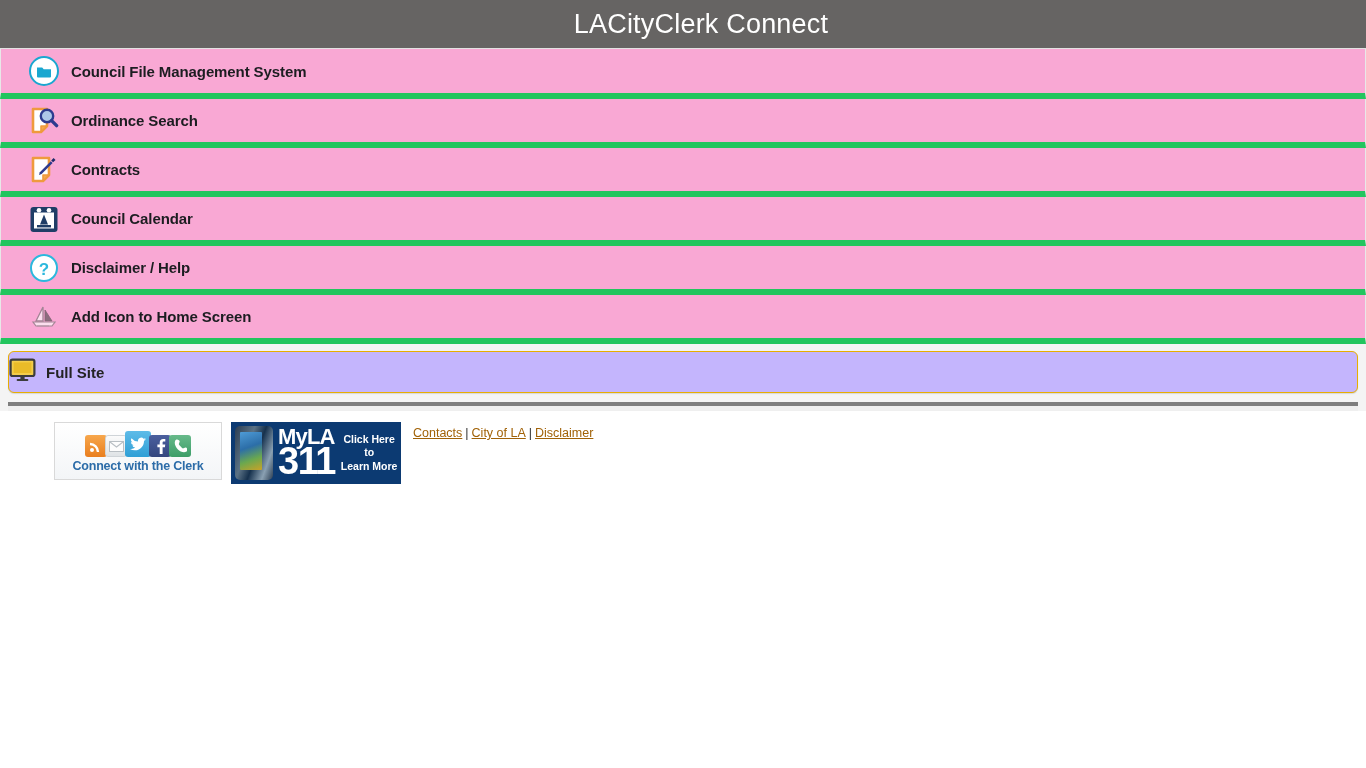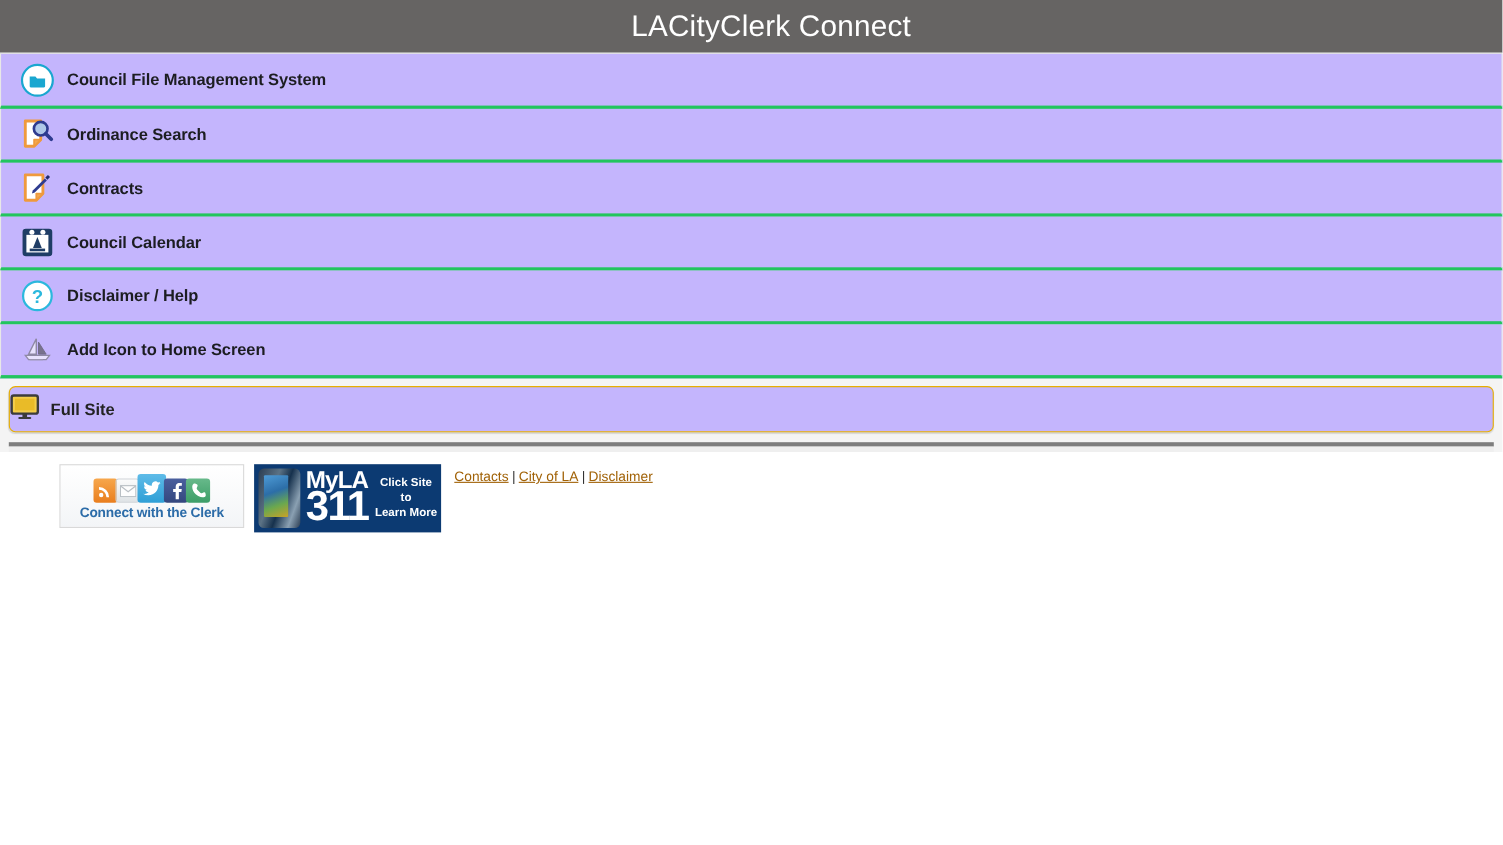--- a/index.html
+++ b/index.html
@@ -35,25 +35,25 @@
   
   .menu {
     width: 100%;
     background: #fdfdfd;
     border-top: 1px solid #e2e2e2;
   }
   .menu-row {
     display: flex;
     align-items: center;
     height: 49px;
-    padding-left: 16px;
-    border-bottom: 3px solid #22c55e;
+    padding-left: 26px;
+    border-bottom: 6px solid #22c55e;
     border-left: 1px solid #e8e8e8;
     border-right: 1px solid #e8e8e8;
-    background: #c4b5fd;
+    background: #f9a8d4;
     cursor: pointer;
     position: relative;
   }
   .menu-row:first-child { height: 50px; }
   .menu-icon {
     width: 34px;
     height: 34px;
     min-width: 34px;
     margin-right: 10px;
     display: flex;
@@ -325,21 +325,21 @@
     <div class="clerk-text">Connect with the Clerk</div>
   </div>
 
   <div class="badge-311">
     <div class="phone-img"></div>
     <div class="b311-mid">
       <span class="b311-myla">MyLA</span>
       <span class="b311-num">311</span>
     </div>
     <div class="b311-right">
-      <div>Click Site</div>
+      <div>Click Here</div>
       <div>to</div>
       <div>Learn More</div>
     </div>
   </div>
 
   <div class="footer-links">
     <a href="#">Contacts</a><span class="sep">|</span><a href="#">City of LA</a><span class="sep">|</span><a href="#">Disclaimer</a>
   </div>
 </div>
 

